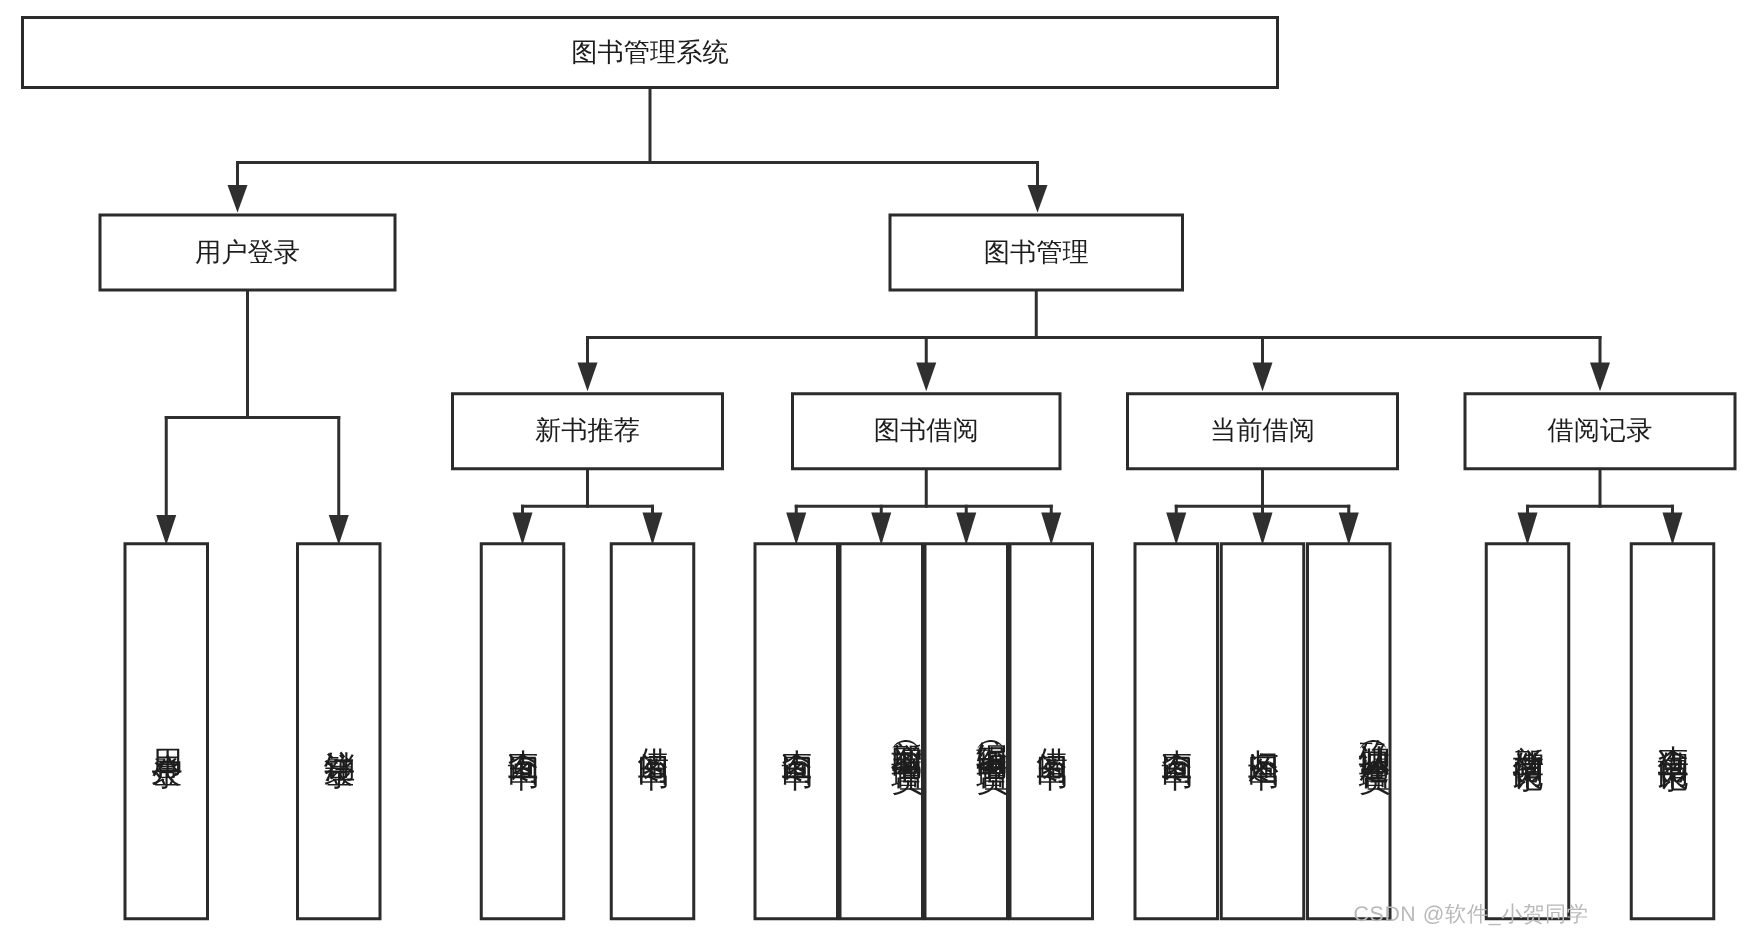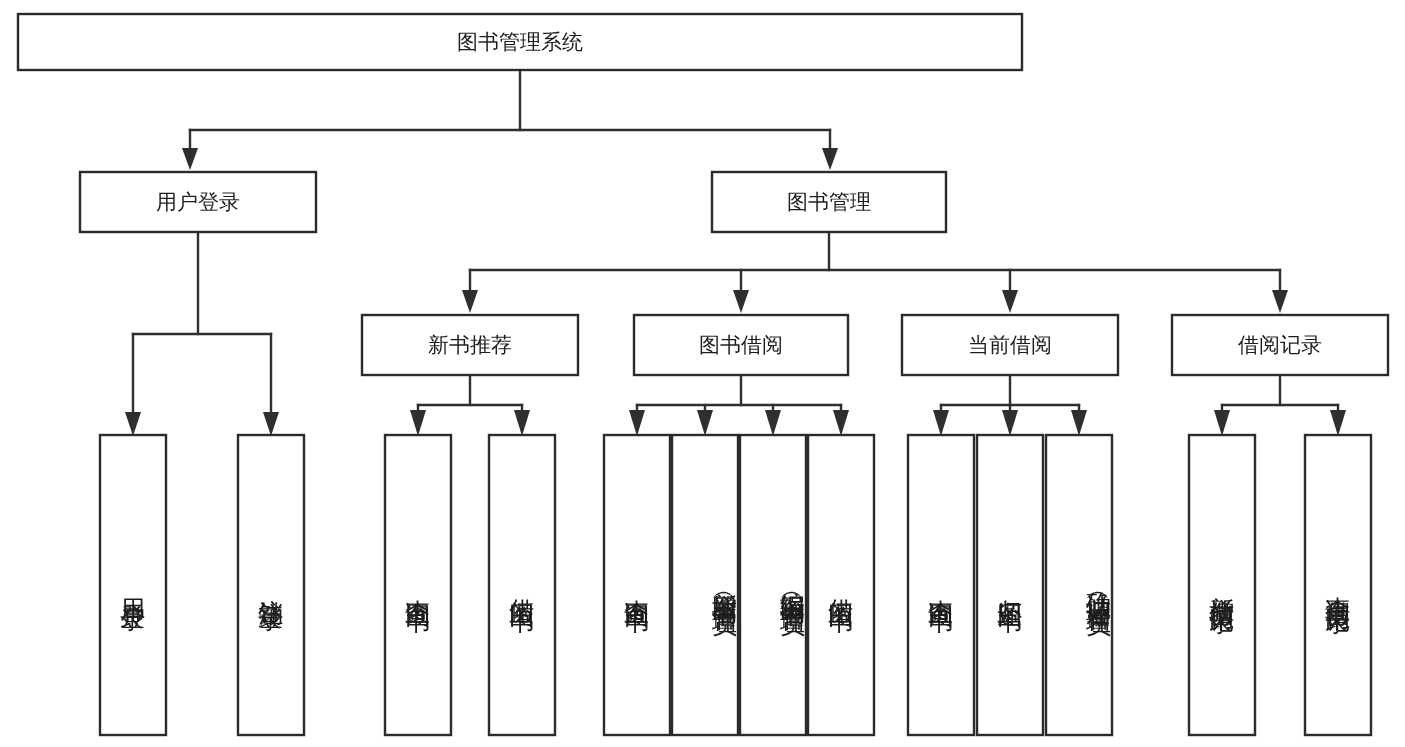--- a/index.html
+++ b/index.html
@@ -205,14 +205,15 @@
   <div class="leaf-label-v" style="left:740px; top:437px; width:66px; height:296px; align-items:flex-start;">编辑图书（管理员）</div>
   <div class="leaf-label-v" style="left:808px; top:435px; width:66px; height:300px;">借阅图书</div>
 
   <div class="leaf-label-v" style="left:908px; top:435px; width:66px; height:300px;">查询图书</div>
   <div class="leaf-label-v" style="left:977px; top:435px; width:66px; height:300px;">归还图书</div>
   <div class="leaf-label-v" style="left:1046px; top:437px; width:66px; height:296px; align-items:flex-start;">确认归还（管理员）</div>
 
   <div class="leaf-label-v" style="left:1189px; top:435px; width:66px; height:300px;">新增借阅记录</div>
   <div class="leaf-label-v" style="left:1305px; top:435px; width:66px; height:300px;">查询借阅记录</div>
 
+  <div class="watermark">CSDN @软件_小贺同学</div>
 
 </div>
 
 </body></html>

